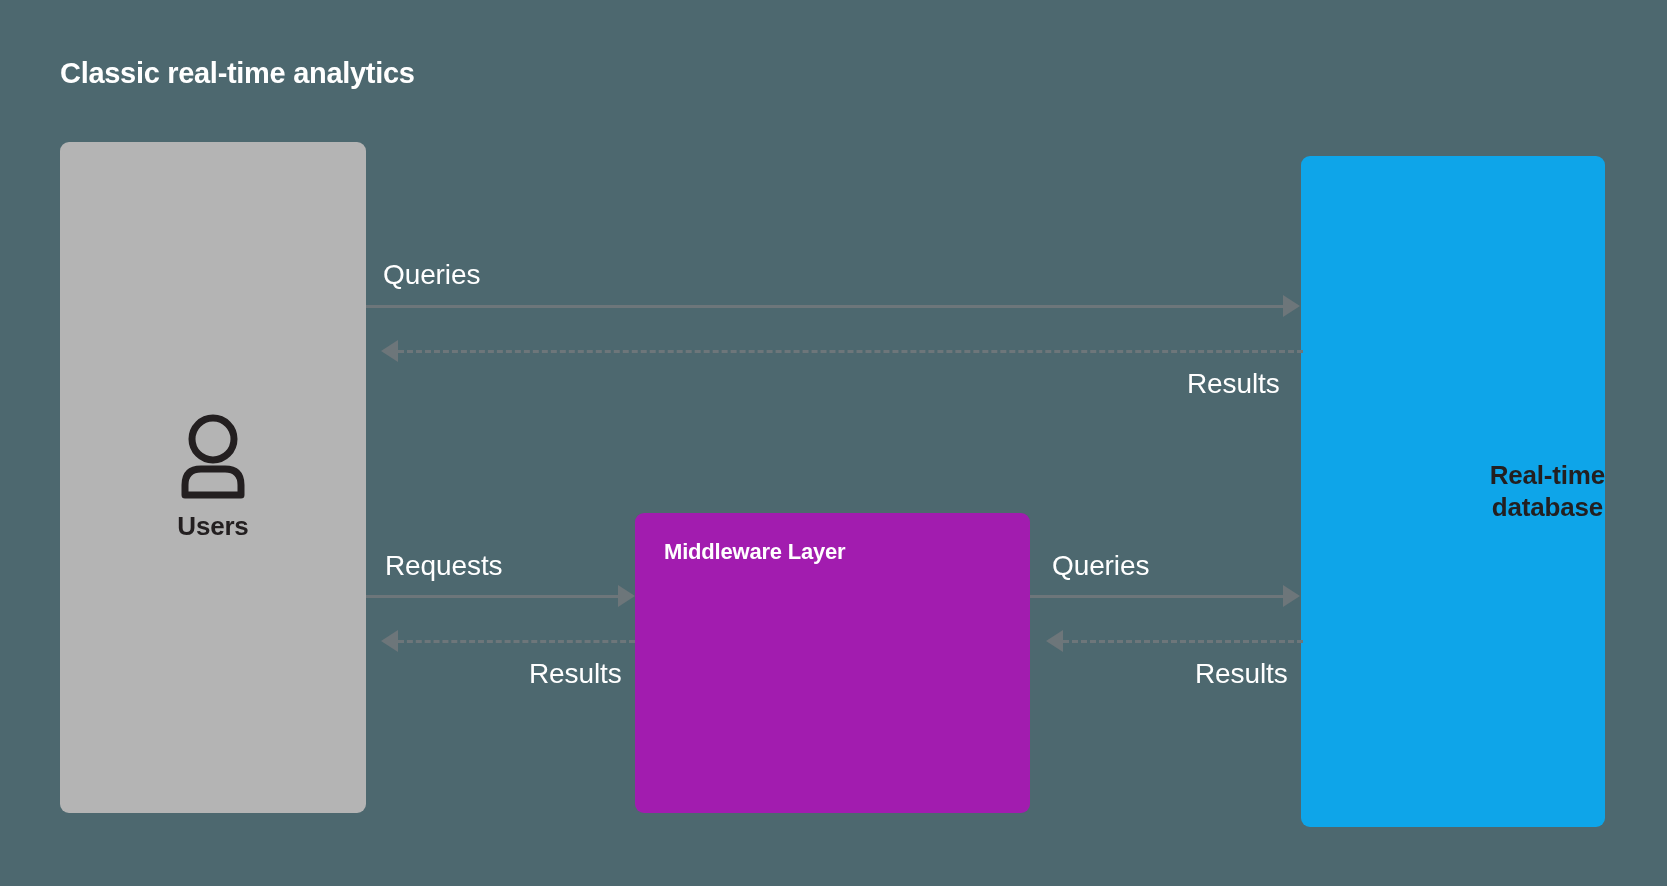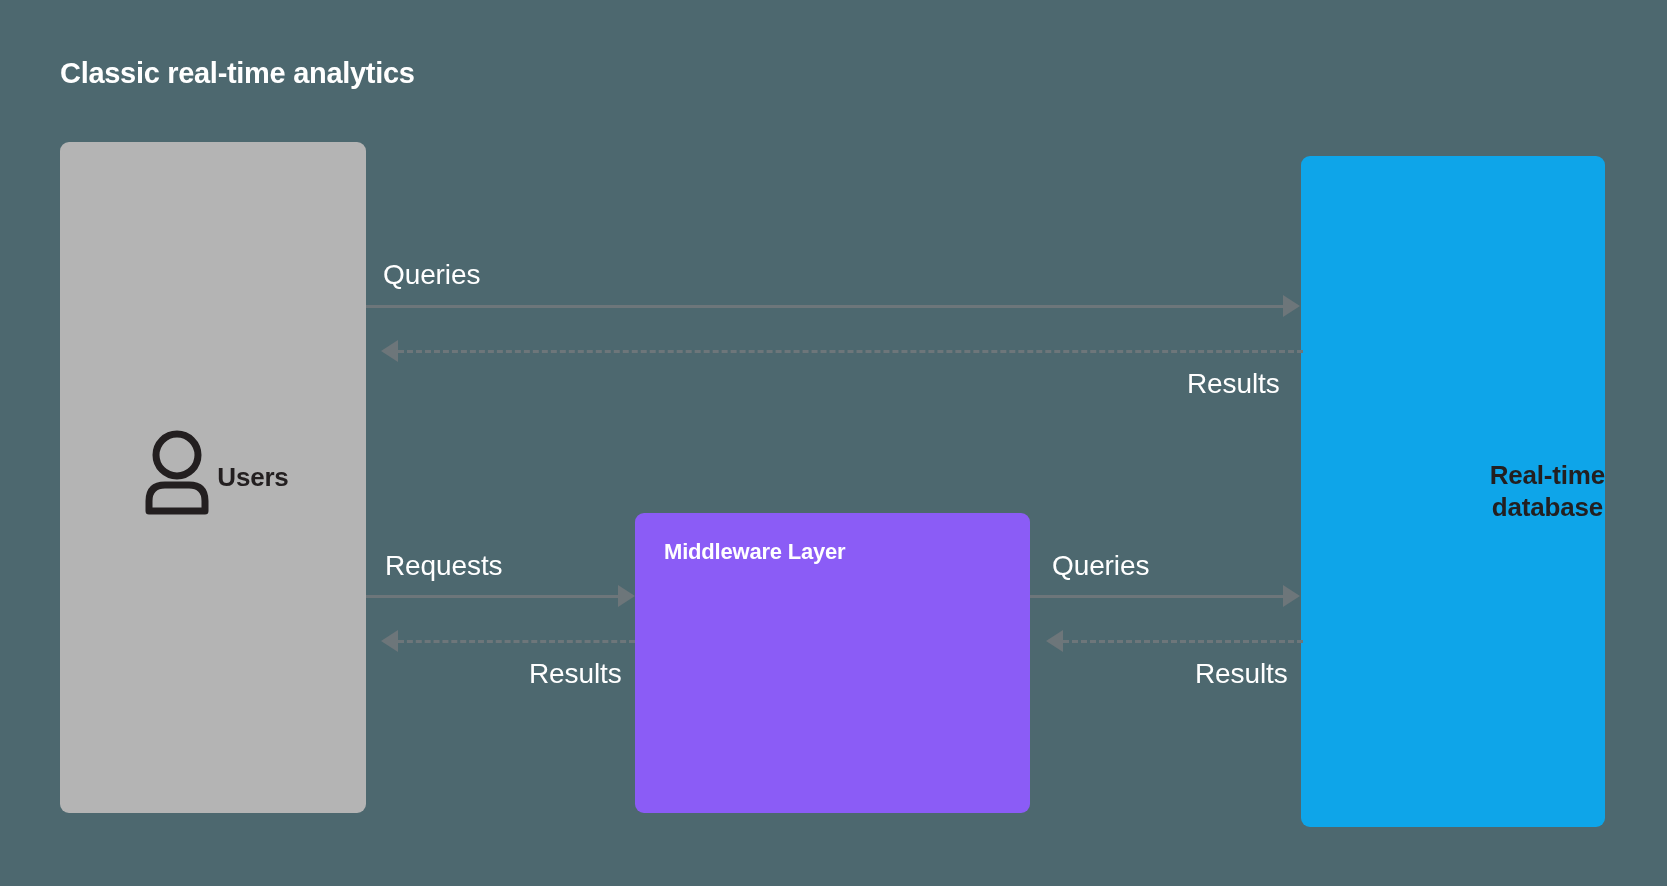--- a/index.html
+++ b/index.html
@@ -38,30 +38,30 @@
     border-radius: 9px;
     box-sizing: border-box;
   }
   .node-users {
     left: 60px;
     top: 142px;
     width: 306px;
     height: 671px;
     background: #b4b4b4;
     display: flex;
-    flex-direction: row;
+    flex-direction: column;
     align-items: center;
     justify-content: center;
   }
   .node-middleware {
     left: 635px;
     top: 513px;
     width: 395px;
     height: 300px;
-    background: #8b5cf6;
+    background: #a21caf;
   }
   .node-database {
     left: 1301px;
     top: 156px;
     width: 304px;
     height: 671px;
     background: #0ea5e9;
     display: flex;
     align-items: center;
     justify-content: flex-end;

